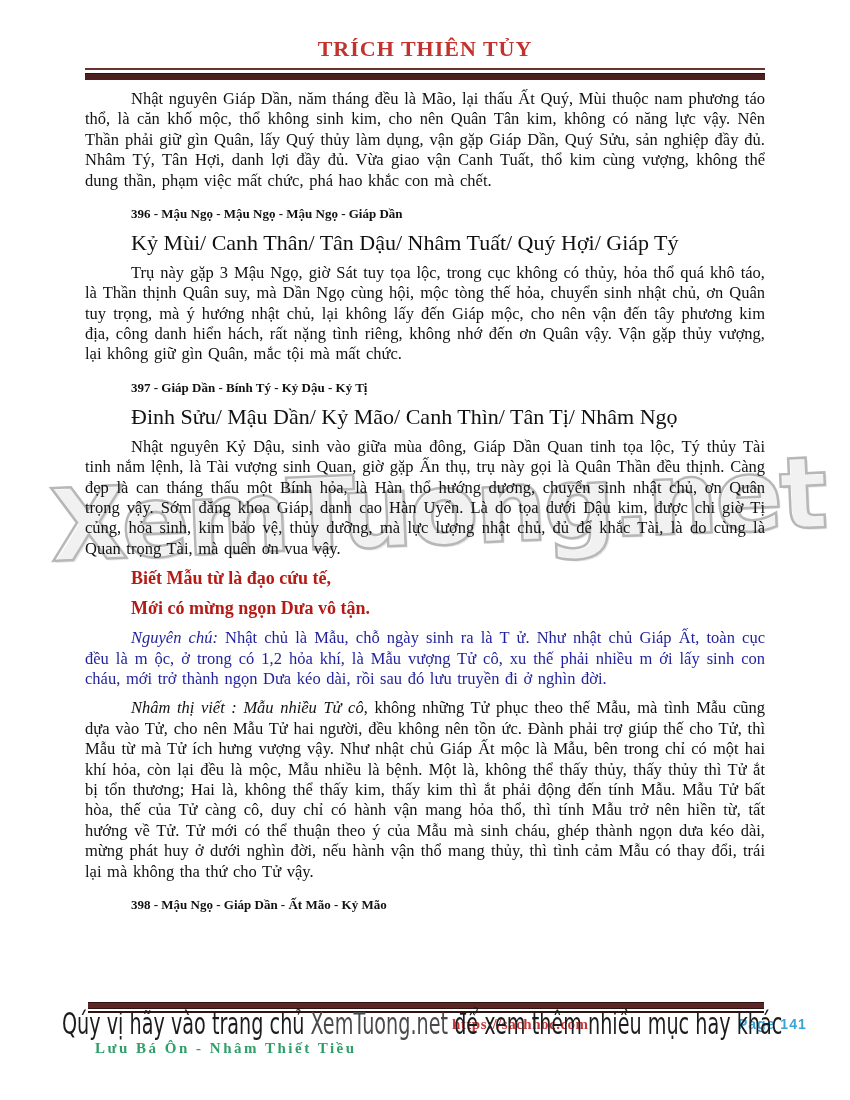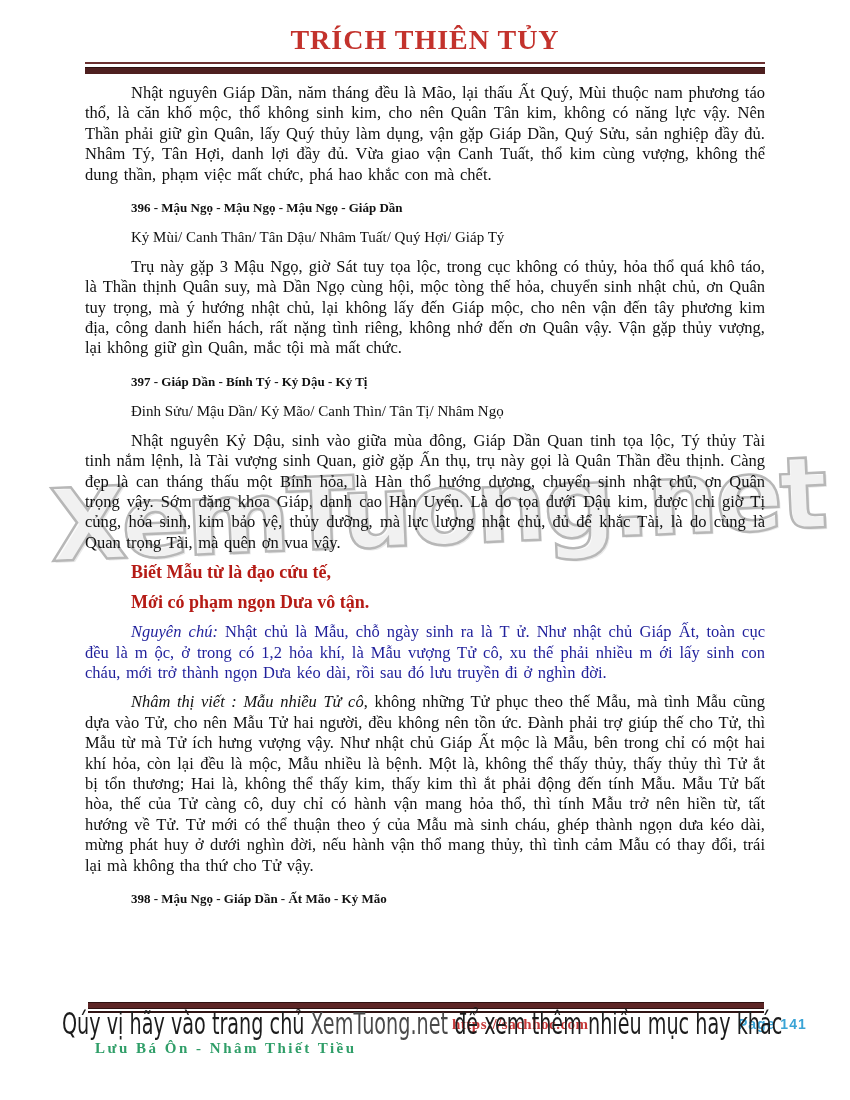--- a/index.html
+++ b/index.html
@@ -28,23 +28,23 @@
     transform-origin:left center;
     pointer-events:none;
   }
   
   .content{
     position:absolute;
     left:85px;top:0;width:680px;
     z-index:1;
   }
   .title{
-    margin:24px 0 6px 0;
+    margin:36px 0 6px 0;
     text-align:center;
-    font-size:28px;
+    font-size:22px;
     font-weight:700;
     letter-spacing:1px;
     color:var(--accent-red,#c3322c);
   }
   .rule{font-size:0;line-height:0;}
   .rule .thin{height:2px;background:#6b3030;}
   .rule .gap{height:3px;background:transparent;}
   .rule .thick{height:6px;background:#4e1f1f;border-top:1px solid #2e1111;}
   .rule-footer .thick{height:5px;background:#5d2626;border-bottom:1px solid #2e1111;}
   .rule-footer .thin{height:2px;background:#301414;}
@@ -61,21 +61,21 @@
   .heading{
     margin:13px 0 8px 0;
     padding-left:46px;
     font-size:13px;
     line-height:20.4px;
     font-weight:700;
   }
   .pillars{
     margin:9px 0;
     padding-left:46px;
-    font-size:15px;
+    font-size:22px;
     line-height:20.4px;
   }
   .chapter{
     margin:15px 0 9px 0;
     padding-left:46px;
     font-size:17px;
     line-height:21px;
     font-style:italic;
     color:var(--accent-red,#c3322c);
   }
@@ -132,21 +132,21 @@
 
     <p class="heading">396 - Mậu Ngọ - Mậu Ngọ - Mậu Ngọ - Giáp Dần</p>
     <p class="pillars">Kỷ Mùi/ Canh Thân/ Tân Dậu/ Nhâm Tuất/ Quý Hợi/ Giáp Tý</p>
     <p class="para">Trụ này gặp 3 Mậu Ngọ, giờ Sát tuy tọa lộc, trong cục không có thủy, hỏa thổ quá khô táo, là Thần thịnh Quân suy, mà Dần Ngọ cùng hội, mộc tòng thế hỏa, chuyển sinh nhật chủ, ơn Quân tuy trọng, mà ý hướng nhật chủ, lại không lấy đến Giáp mộc, cho nên vận đến tây phương kim địa, công danh hiển hách, rất nặng tình riêng, không nhớ đến ơn Quân vậy. Vận gặp thủy vượng, lại không giữ gìn Quân, mắc tội mà mất chức.</p>
 
     <p class="heading">397 - Giáp Dần - Bính Tý - Kỷ Dậu - Kỷ Tị</p>
     <p class="pillars">Đinh Sửu/ Mậu Dần/ Kỷ Mão/ Canh Thìn/ Tân Tị/ Nhâm Ngọ</p>
     <p class="para">Nhật nguyên Kỷ Dậu, sinh vào giữa mùa đông, Giáp Dần Quan tinh tọa lộc, Tý thủy Tài tinh nắm lệnh, là Tài vượng sinh Quan, giờ gặp Ấn thụ, trụ này gọi là Quân Thần đều thịnh. Càng đẹp là can tháng thấu một Bính hỏa, là Hàn thổ hướng dương, chuyển sinh nhật chủ, ơn Quân trọng vậy. Sớm đăng khoa Giáp, danh cao Hàn Uyển. Là do tọa dưới Dậu kim, được chi giờ Tị củng, hỏa sinh, kim bảo vệ, thủy dưỡng, mà lực lượng nhật chủ, đủ để khắc Tài, là do cùng là Quan trọng Tài, mà quên ơn vua vậy.</p>
 
     <p class="verse">Biết Mẫu từ là đạo cứu tế,</p>
-    <p class="verse">Mới có phạm ngọn Dưa vô tận.</p>
+    <p class="verse">Mới có mừng ngọn Dưa vô tận.</p>
 
     <p class="para blue"><span class="lead-bi">Nguyên chú:</span><span> Nhật chủ là Mẫu, chỗ ngày sinh ra là T ử. Như nhật chủ Giáp Ất, toàn cục đều là m ộc, ở trong có 1,2 hỏa khí, là Mẫu vượng Tử cô, xu thế phải nhiều m ới lấy sinh con cháu, mới trở thành ngọn Dưa kéo dài, rồi sau đó lưu truyền đi ở nghìn đời.</span></p>
 
     <p class="para"><span class="lead-bi">Nhâm thị viết : </span><span class="it">Mẫu nhiều Tử cô</span><span>, không những Tử phục theo thế Mẫu, mà tình Mẫu cũng dựa vào Tử, cho nên Mẫu Tử hai người, đều không nên tồn ức. Đành phải trợ giúp thế cho Tử, thì Mẫu từ mà Tử ích hưng vượng vậy. Như nhật chủ Giáp Ất mộc là Mẫu, bên trong chỉ có một hai khí hỏa, còn lại đều là mộc, Mẫu nhiều là bệnh. Một là, không thể thấy thủy, thấy thủy thì Tử ắt bị tổn thương; Hai là, không thể thấy kim, thấy kim thì ắt phải động đến tính Mẫu. Mẫu Tử bất hòa, thế của Tử càng cô, duy chỉ có hành vận mang hỏa thổ, thì tính Mẫu trở nên hiền từ, tất hướng về Tử. Tử mới có thể thuận theo ý của Mẫu mà sinh cháu, ghép thành ngọn dưa kéo dài, mừng phát huy ở dưới nghìn đời, nếu hành vận thổ mang thủy, thì tình cảm Mẫu có thay đổi, trái lại mà không tha thứ cho Tử vậy.</span></p>
 
     <p class="heading">398 - Mậu Ngọ - Giáp Dần - Ất Mão - Kỷ Mão</p>
 
   </div>
 
   <div class="rule rule-footer">

